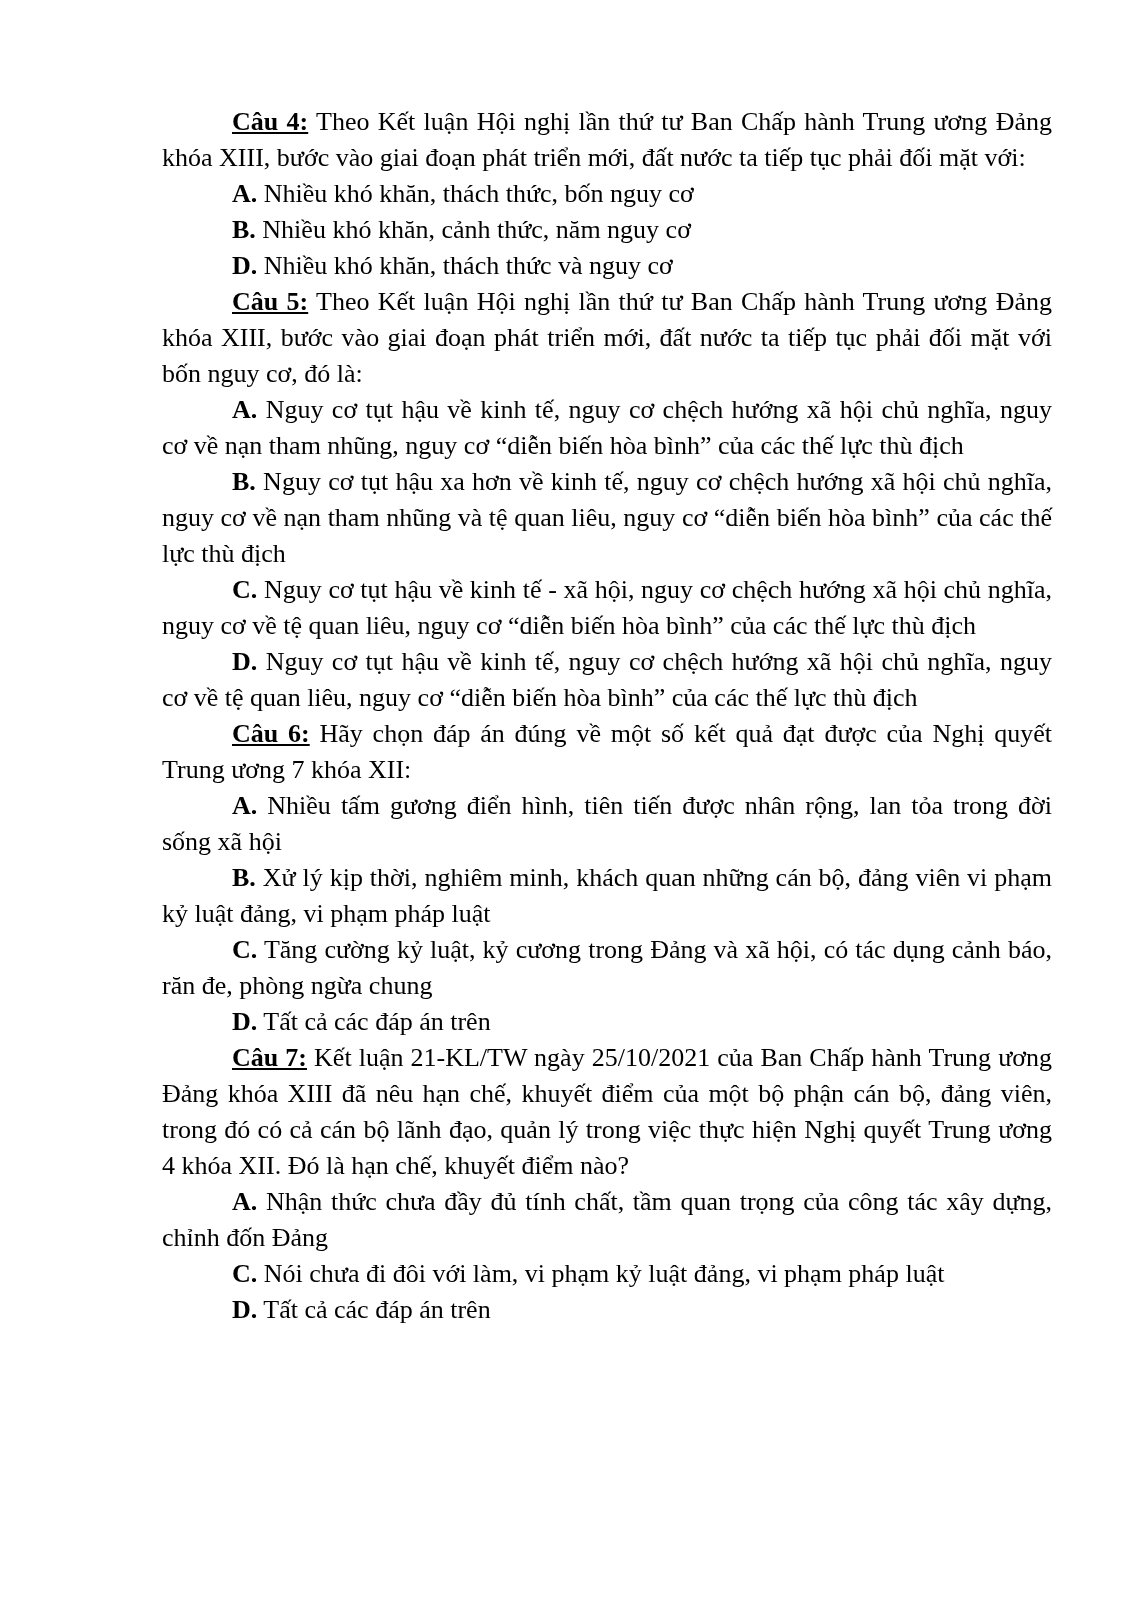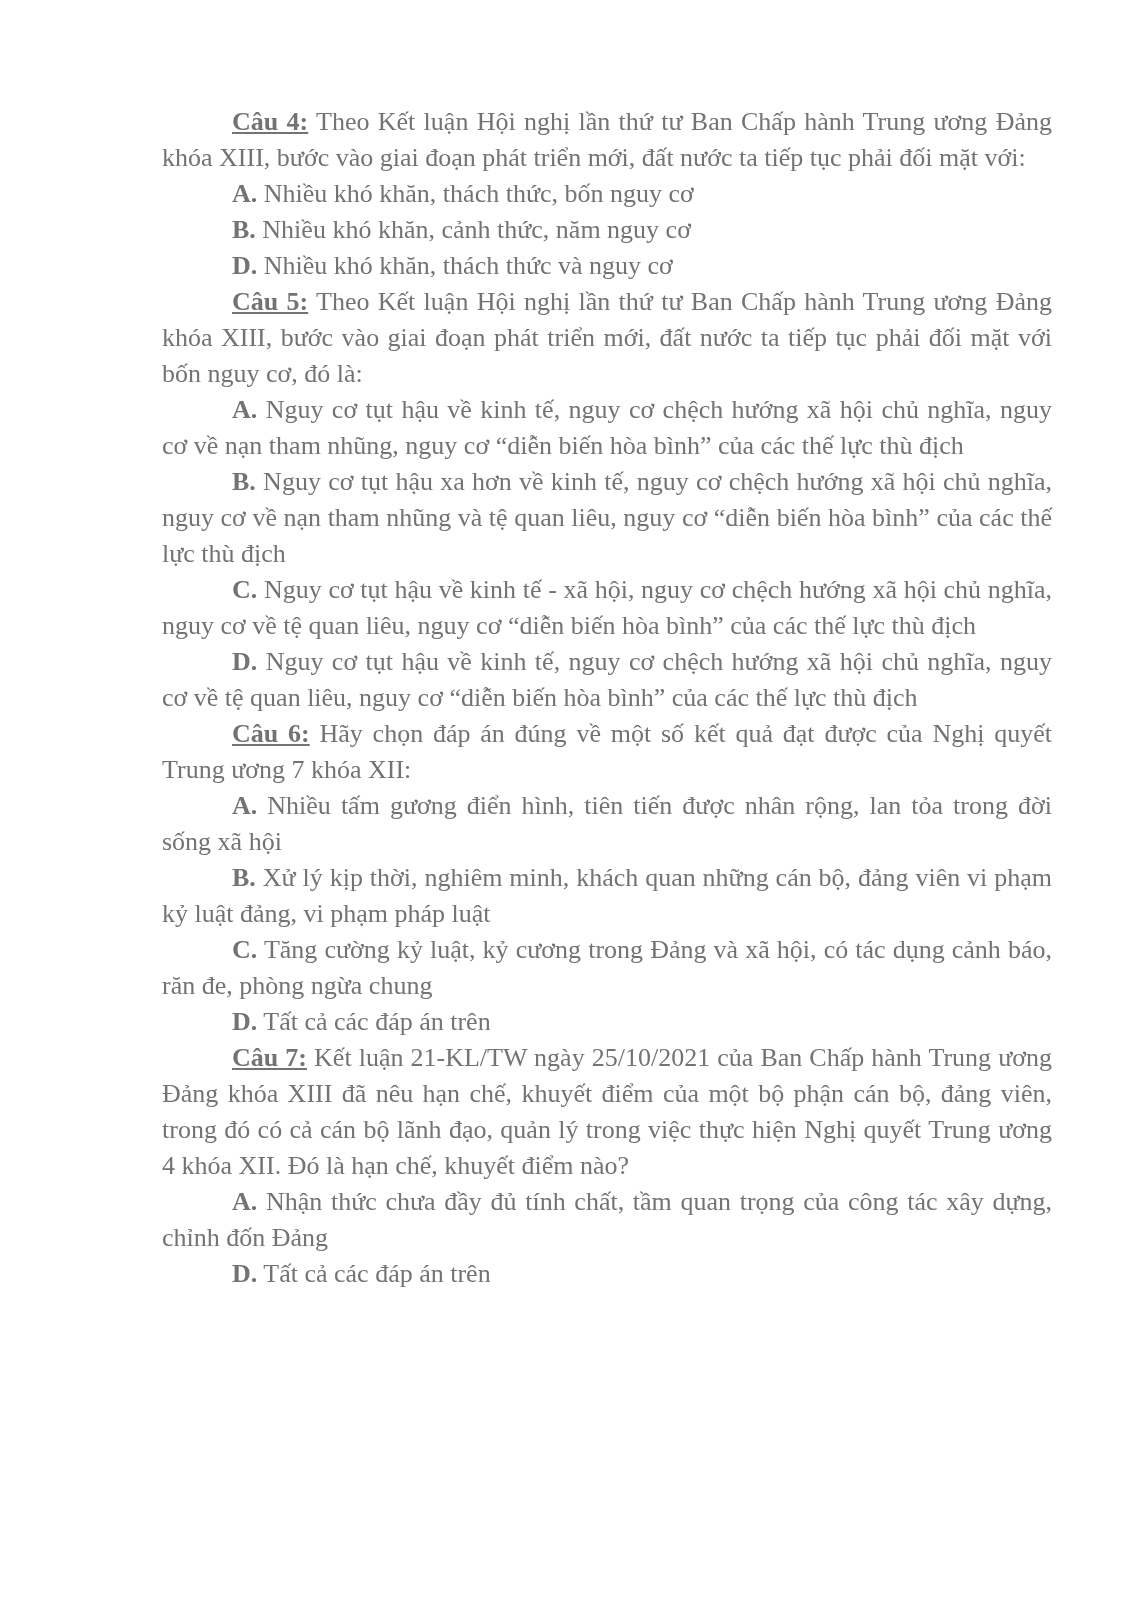--- a/index.html
+++ b/index.html
@@ -14,21 +14,21 @@
   }
   .doc-page {
     box-sizing: border-box;
     width: 1130px;
     height: 1598px;
     padding: 104px 78px 0 162px;
     background: #ffffff;
     font-family: "Liberation Serif", "DejaVu Serif", serif;
     font-size: 26px;
     line-height: 36px;
-    color: #737373;
+    color: #000000;
   }
   .para {
     margin: 0;
     padding: 0;
     text-align: justify;
     text-indent: 70px;
   }
   .qlabel {
     font-weight: bold;
     text-decoration: underline;
@@ -54,15 +54,16 @@
   <p class="para"><span class="olabel">D.</span> <span>Nguy cơ tụt hậu về kinh tế, nguy cơ chệch hướng xã hội chủ nghĩa, nguy cơ về tệ quan liêu, nguy cơ “diễn biến hòa bình” của các thế lực thù địch</span></p>
 
   <p class="para"><span class="qlabel">Câu 6:</span> <span>Hãy chọn đáp án đúng về một số kết quả đạt được của Nghị quyết Trung ương 7 khóa XII:</span></p>
   <p class="para"><span class="olabel">A.</span> <span>Nhiều tấm gương điển hình, tiên tiến được nhân rộng, lan tỏa trong đời sống xã hội</span></p>
   <p class="para"><span class="olabel">B.</span> <span>Xử lý kịp thời, nghiêm minh, khách quan những cán bộ, đảng viên vi phạm kỷ luật đảng, vi phạm pháp luật</span></p>
   <p class="para"><span class="olabel">C.</span> <span>Tăng cường kỷ luật, kỷ cương trong Đảng và xã hội, có tác dụng cảnh báo, răn đe, phòng ngừa chung</span></p>
   <p class="para"><span class="olabel">D.</span> <span>Tất cả các đáp án trên</span></p>
 
   <p class="para"><span class="qlabel">Câu 7:</span> <span>Kết luận 21-KL/TW ngày 25/10/2021 của Ban Chấp hành Trung ương Đảng khóa XIII đã nêu hạn chế, khuyết điểm của một bộ phận cán bộ, đảng viên, trong đó có cả cán bộ lãnh đạo, quản lý trong việc thực hiện Nghị quyết Trung ương 4 khóa XII. Đó là hạn chế, khuyết điểm nào?</span></p>
   <p class="para"><span class="olabel">A.</span> <span>Nhận thức chưa đầy đủ tính chất, tầm quan trọng của công tác xây dựng, chỉnh đốn Đảng</span></p>
+  <p class="para"><span class="olabel">C.</span> <span>Nói chưa đi đôi với làm, vi phạm kỷ luật đảng, vi phạm pháp luật</span></p>
   <p class="para"><span class="olabel">D.</span> <span>Tất cả các đáp án trên</span></p>
 
 </div>
 
 </body></html>

